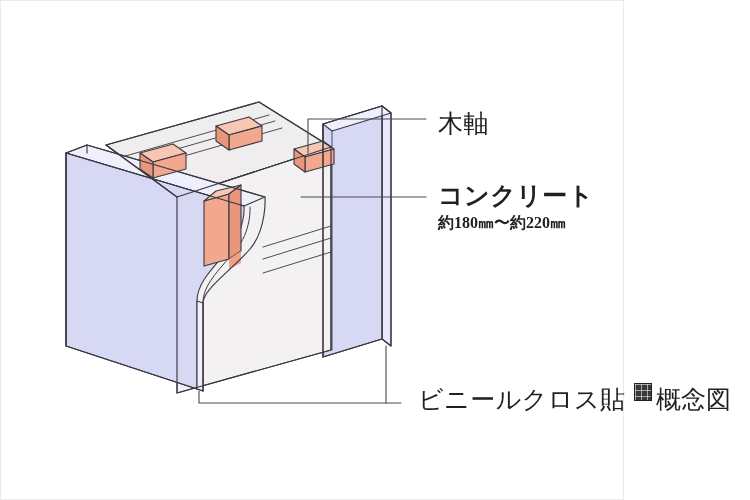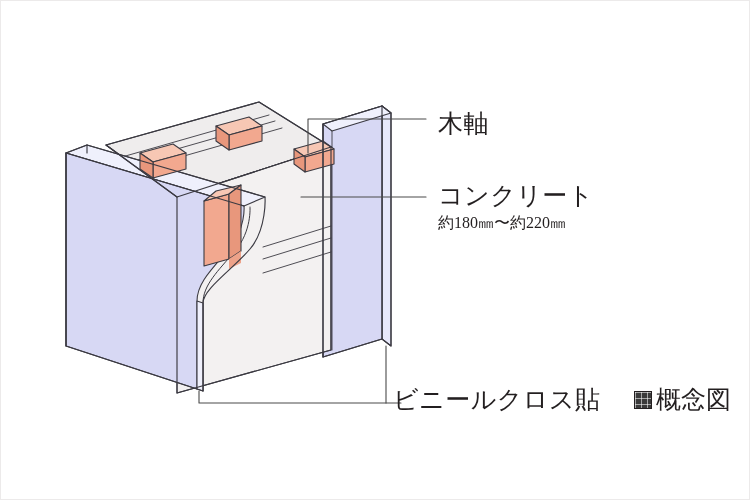--- a/index.html
+++ b/index.html
@@ -10,21 +10,21 @@
   body {
     width: 750px;
     height: 500px;
     background: #ffffff;
     font-family: "Liberation Serif", "DejaVu Serif", serif;
     overflow: hidden;
     position: relative;
   }
   #canvas {
     position: relative;
-    width: 750px;
+    width: 624px;
     height: 500px;
     background: #ffffff;
     box-sizing: border-box;
     border: 1px solid #eceaea;
   }
   #figure-svg {
     position: absolute;
     left: 0;
     top: 0;
     width: 750px;
@@ -41,37 +41,37 @@
   }
   #label-woodframe {
     left: 437px;
     top: 106px;
     font-size: 25px;
   }
   #label-concrete {
     left: 437px;
     top: 178px;
     font-size: 25px;
+    font-weight: bold;
   }
   #label-concrete .lbl-line2 {
     display: block;
     font-size: 16px;
     letter-spacing: 0px;
   }
   #label-vinyl {
-    left: 392px;
+    left: 417px;
     top: 382px;
     font-size: 25px;
   }
   #note-conceptual {
     position: absolute;
     left: 633px;
     top: 382px;
     display: flex;
-    align-items: center;
     gap: 4px;
     color: #231f20;
     font-size: 25px;
     font-family: "Liberation Serif", "DejaVu Serif", serif;
     white-space: nowrap;
   }
   #note-swatch {
     width: 18px;
     height: 18px;
     flex: 0 0 auto;

